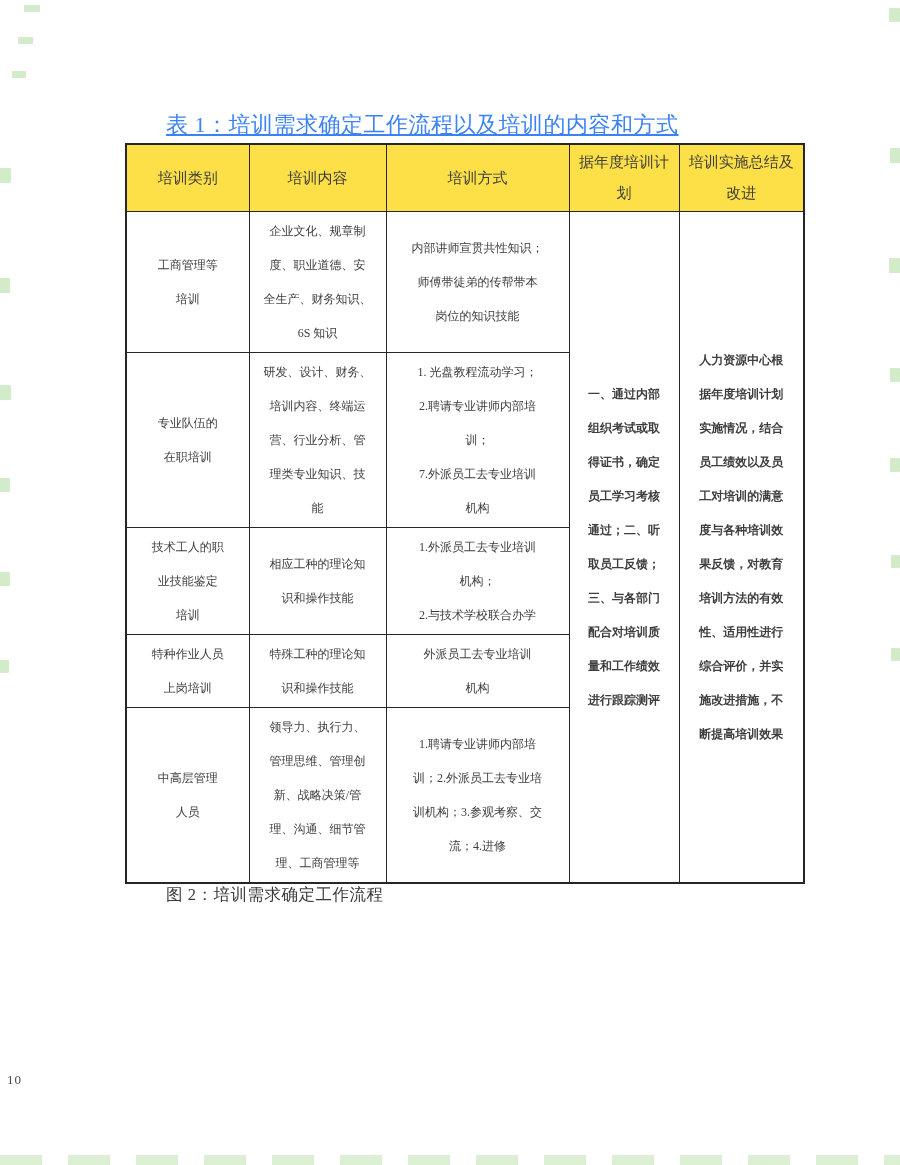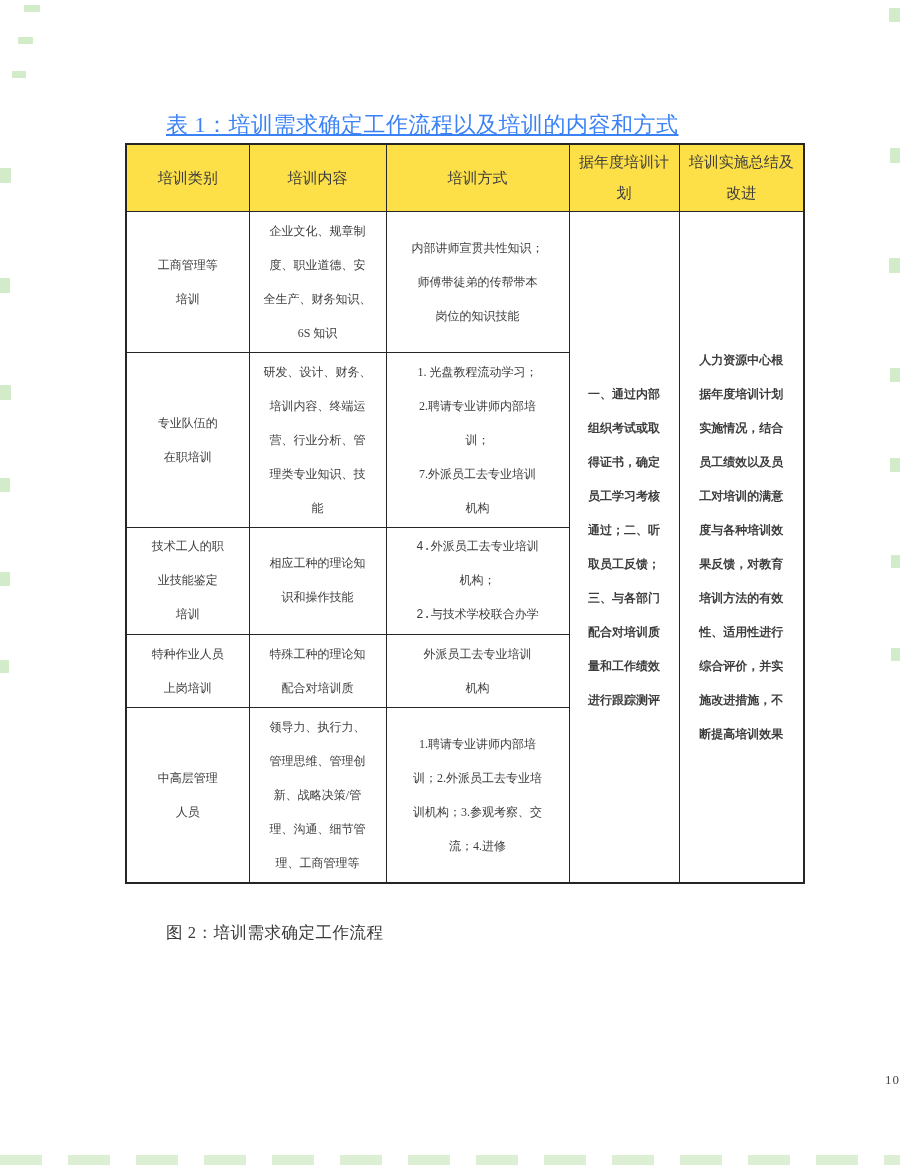--- a/index.html
+++ b/index.html
@@ -10,26 +10,26 @@
   .page{position:absolute;inset:0;background:#ffffff;}
 
   
   .table-title{
     position:absolute;left:166px;top:112px;width:620px;
     font-size:22px;line-height:26px;color:#3b82f6;letter-spacing:.5px;
     white-space:pre-line;
     text-decoration:underline;
   }
   .figure-caption{
-    position:absolute;left:166px;top:920px;width:620px;
+    position:absolute;left:166px;top:882px;width:620px;
     font-size:16.5px;line-height:26px;color:#3a3a3a;letter-spacing:.5px;
     white-space:pre-line;
   }
   .page-number{
-    position:absolute;left:0;right:0;top:1072px;text-align:right;
+    position:absolute;left:0;right:0;top:1072px;text-align:left;
     font-size:13px;color:#4a4a4a;letter-spacing:1px;margin-left:7px;
   }
 
   
   .tbl-wrap{position:absolute;left:125px;top:143px;}
   table.training{
     border-collapse:collapse;table-layout:fixed;
     border:2px solid #262626;
   }
   table.training th, table.training td{
@@ -45,21 +45,21 @@
   }
   table.training th{
     background:#fde047;
     font-weight:normal;
     line-height:31px;
     font-size:15px;
   }
   col.c1{width:123px;} col.c2{width:137px;} col.c3{width:183px;}
   col.c4{width:110px;} col.c5{width:125px;}
   tr.hrow{height:67px;}
-  tr.r1{height:140px;} tr.r2{height:173px;} tr.r3{height:107px;font-family:Liberation Mono, monospace;}
+  tr.r1{height:140px;} tr.r2{height:173px;} tr.r3{height:107px;}
   tr.r4{height:73px;} tr.r5{height:170px;}
   td.eval-cell, td.sum-cell{line-height:35px;font-weight:bold;}
 
   
   .artifact{position:absolute;background:rgba(186,224,170,0.65);border-radius:1px;}
   .edge-bottom{
     position:absolute;left:0;bottom:0;height:10px;width:100%;
     background:repeating-linear-gradient(90deg,
       rgba(186,224,170,0.6) 0 42px, rgba(255,255,255,0) 42px 68px);
     opacity:.85;
@@ -138,29 +138,29 @@
 训；
 7.外派员工去专业培训
 机构</td>
         </tr>
         <tr class="r3">
           <td>技术工人的职
 业技能鉴定
 培训</td>
           <td>相应工种的理论知
 识和操作技能</td>
-          <td>4.外派员工去专业培训
+          <td>1.外派员工去专业培训
 机构；
 2.与技术学校联合办学</td>
         </tr>
         <tr class="r4">
           <td>特种作业人员
 上岗培训</td>
           <td>特殊工种的理论知
-配合对培训质</td>
+识和操作技能</td>
           <td>外派员工去专业培训
 机构</td>
         </tr>
         <tr class="r5">
           <td>中高层管理
 人员</td>
           <td>领导力、执行力、
 管理思维、管理创
 新、战略决策/管
 理、沟通、细节管

